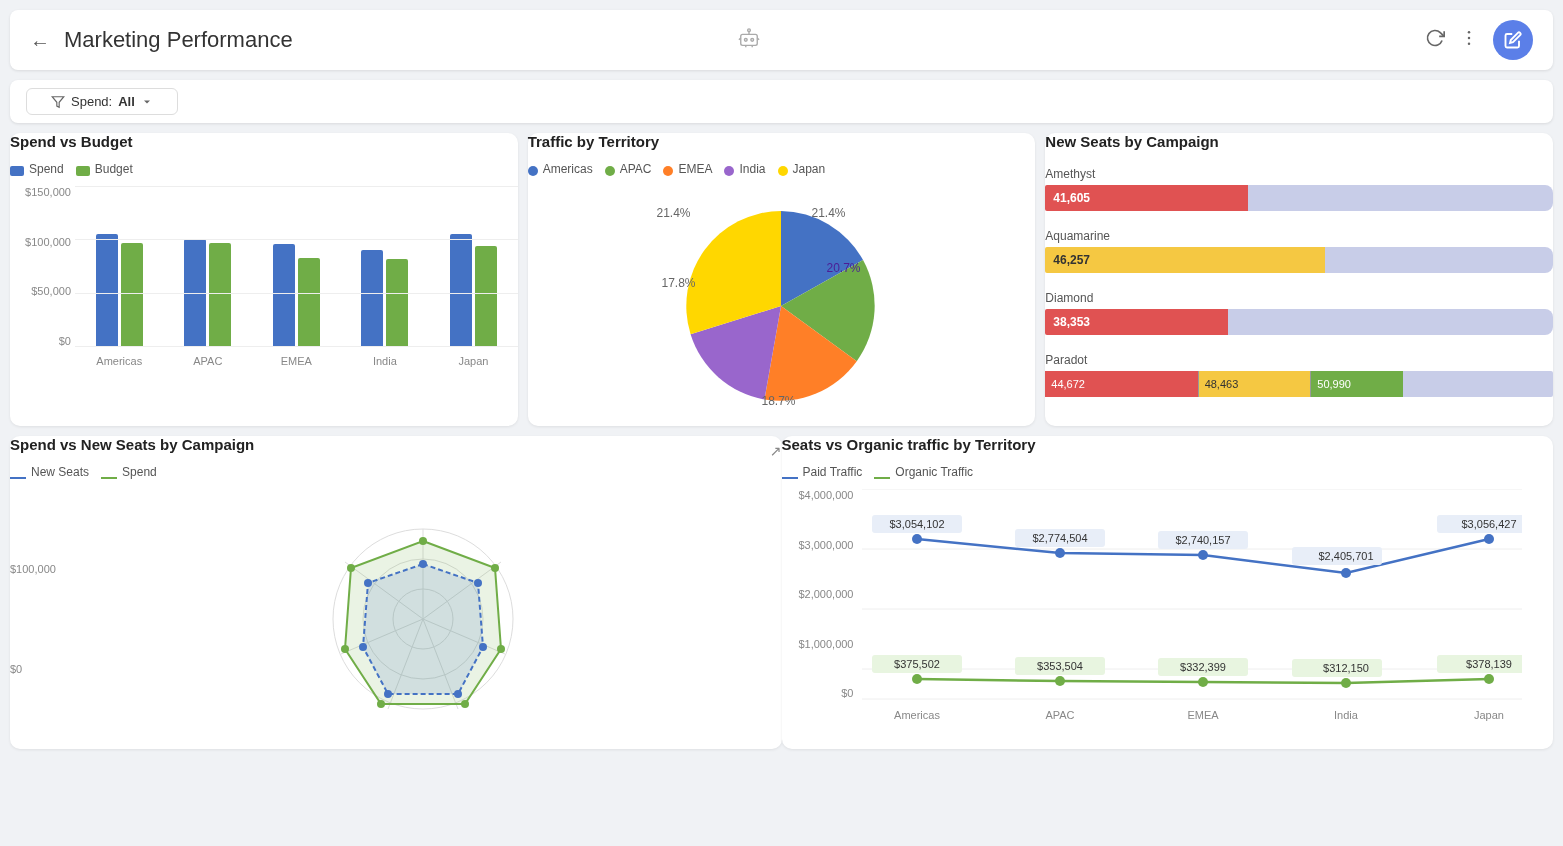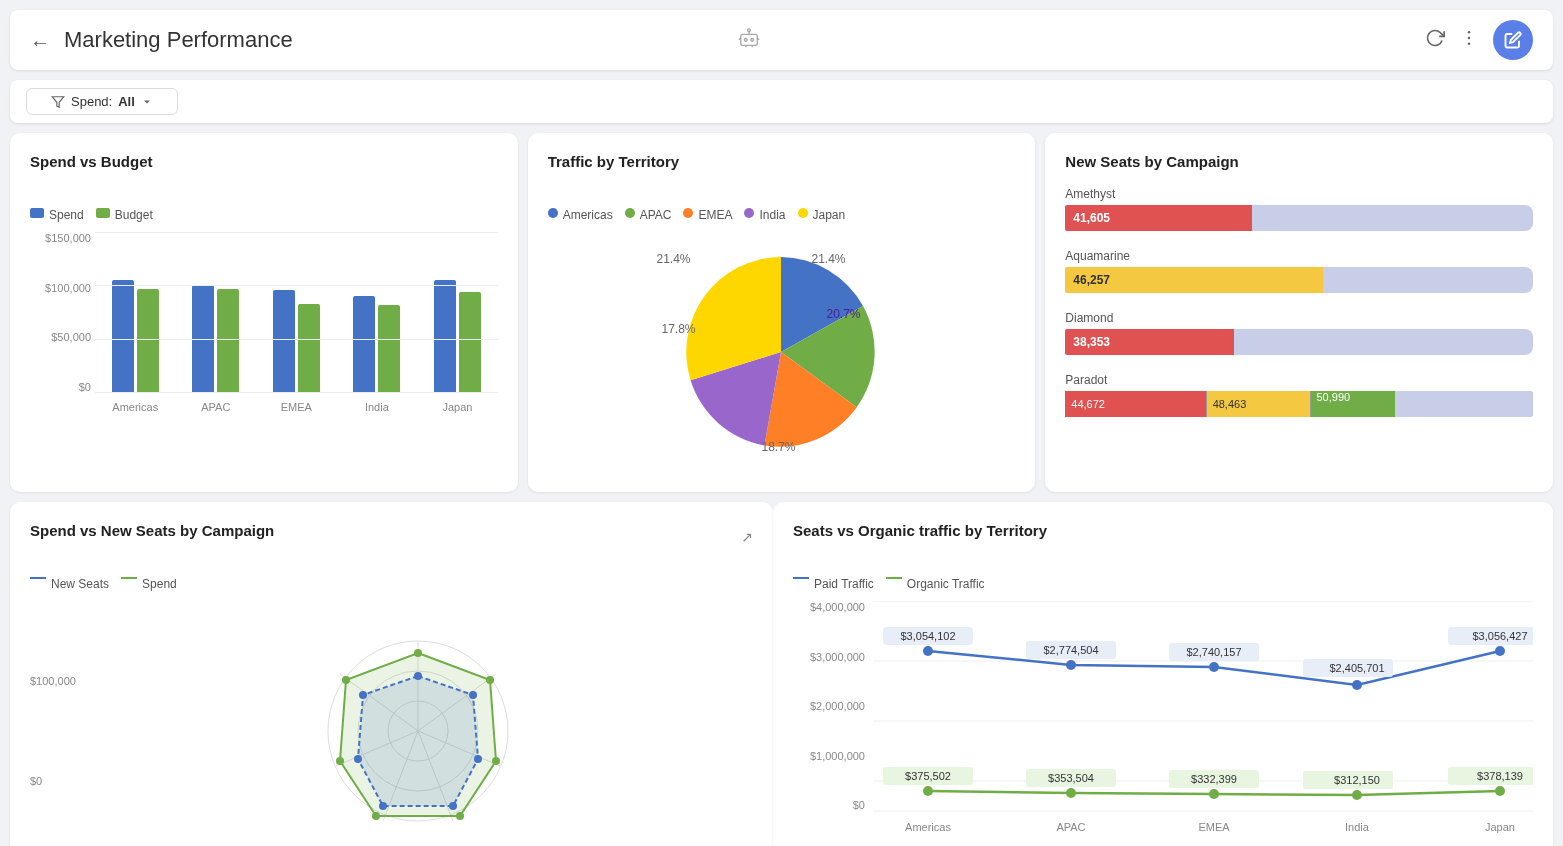--- a/index.html
+++ b/index.html
@@ -17,27 +17,27 @@
     .edit-btn { width: 40px; height: 40px; border-radius: 50%; background: #5b7fe8; border: none; cursor: pointer; color: white; font-size: 16px; display: flex; align-items: center; justify-content: center; }
     
     
     .filter-bar { display: flex; align-items: center; background: white; padding: 8px 16px; border-radius: 8px; margin-bottom: 10px; box-shadow: 0 1px 3px rgba(0,0,0,0.1); }
     .filter-btn { display: flex; align-items: center; gap: 6px; border: 1px solid #ddd; border-radius: 6px; padding: 5px 24px; cursor: pointer; background: white; font-size: 13px; color: #333; }
     
     
     .charts-grid-top { display: grid; grid-template-columns: 1fr 1fr 1fr; gap: 10px; margin-bottom: 10px; }
     .charts-grid-bottom { display: grid; grid-template-columns: 1fr 1fr; }
     
-    .chart-card { background: white; border-radius: 10px; padding: 20px; box-shadow: 0 1px 3px rgba(0,0,0,0.08); }
+    .chart-card { background: white; border-radius: 10px; box-shadow: 0 1px 3px rgba(0,0,0,0.08); }
     
     .chart-title { font-size: 15px; font-weight: 600; margin-bottom: 12px; color: #222; }
     
     
     .legend { display: flex; flex-wrap: wrap; gap: 12px; margin-bottom: 10px; }
-    .legend-item { display: flex; align-items: flex-start; gap: 5px; font-size: 12px; color: #555; margin-top: 26px; }
+    .legend-item { display: flex; align-items: flex-end; gap: 5px; font-size: 12px; color: #555; }
     .legend-dot { width: 10px; height: 10px; border-radius: 50%; }
     .legend-rect { width: 14px; height: 10px; border-radius: 2px; }
     .bar-group { display: flex; align-items: flex-end; gap: 3px; flex: 1; flex-direction: row; justify-content: center; }
     .bar { width: 22px; border-radius: 2px 2px 0 0; }
     .x-label { flex: 1; text-align: center; font-size: 11px; color: #888; margin-top: 5px; }
     
     
     .pie-container { display: flex; justify-content: center; align-items: center; padding: 10px 0; }
     
     
@@ -269,21 +269,21 @@
           <div class="hbar-label">Paradot</div>
           <div style="display:flex;background:#c8cde8;height:26px;border-radius:2px;overflow:visible;position:relative;">
             <div style="width:30%;background:#E05252;display:flex;align-items:center;padding-left:6px;">
               <span style="font-size:11px;color:white;">44,672</span>
             </div>
             <div style="width:1px;background:#999;"></div>
             <div style="width:22%;background:#F5C842;display:flex;align-items:center;padding-left:6px;">
               <span style="font-size:11px;color:#333;">48,463</span>
             </div>
             <div style="width:1px;background:#999;"></div>
-            <div style="width:18%;background:#70AD47;display:flex;align-items:flex-start;padding-left:6px;">
+            <div style="width:18%;background:#70AD47;display:flex;align-items:center;padding-left:6px;">
               <span style="font-size:11px;color:white;">50,990</span>
             </div>
           </div>
         </div>
       </div>
     </div>
   </div>
 
   <div class="charts-grid-bottom">
 

